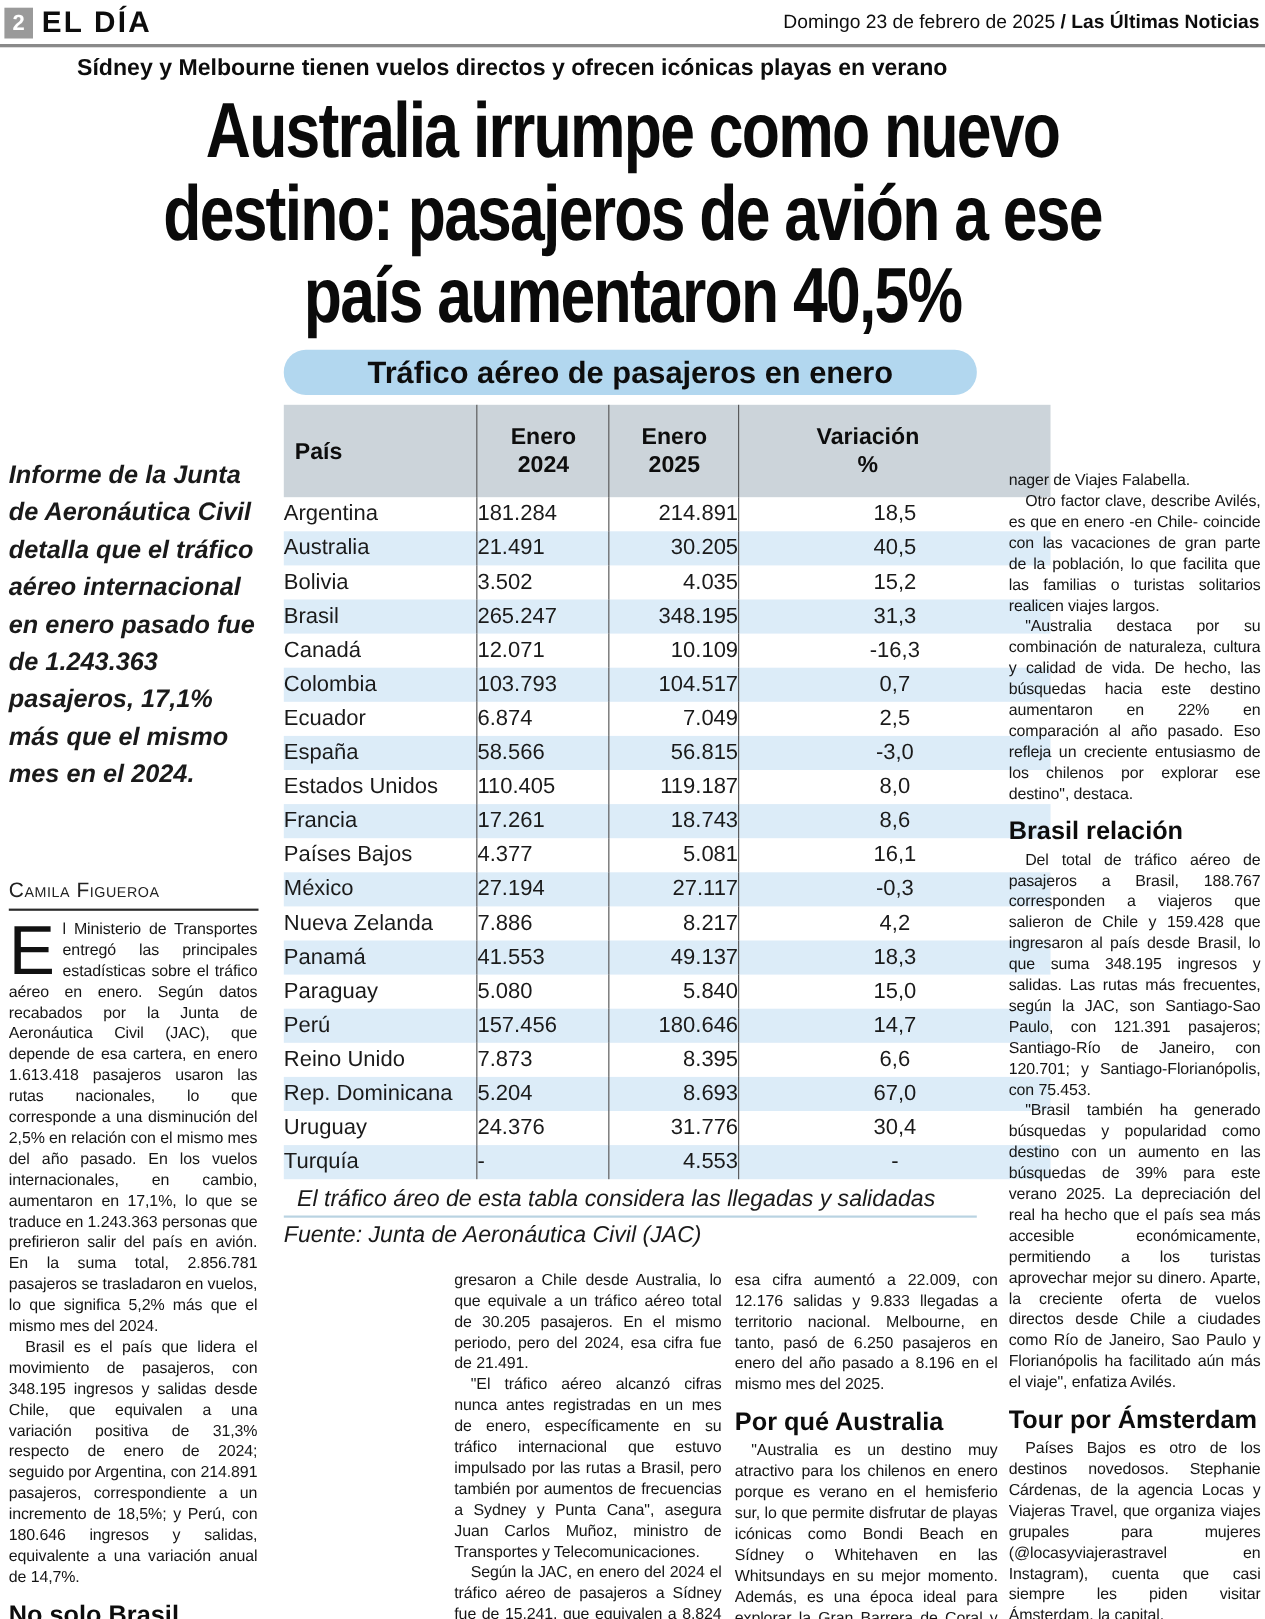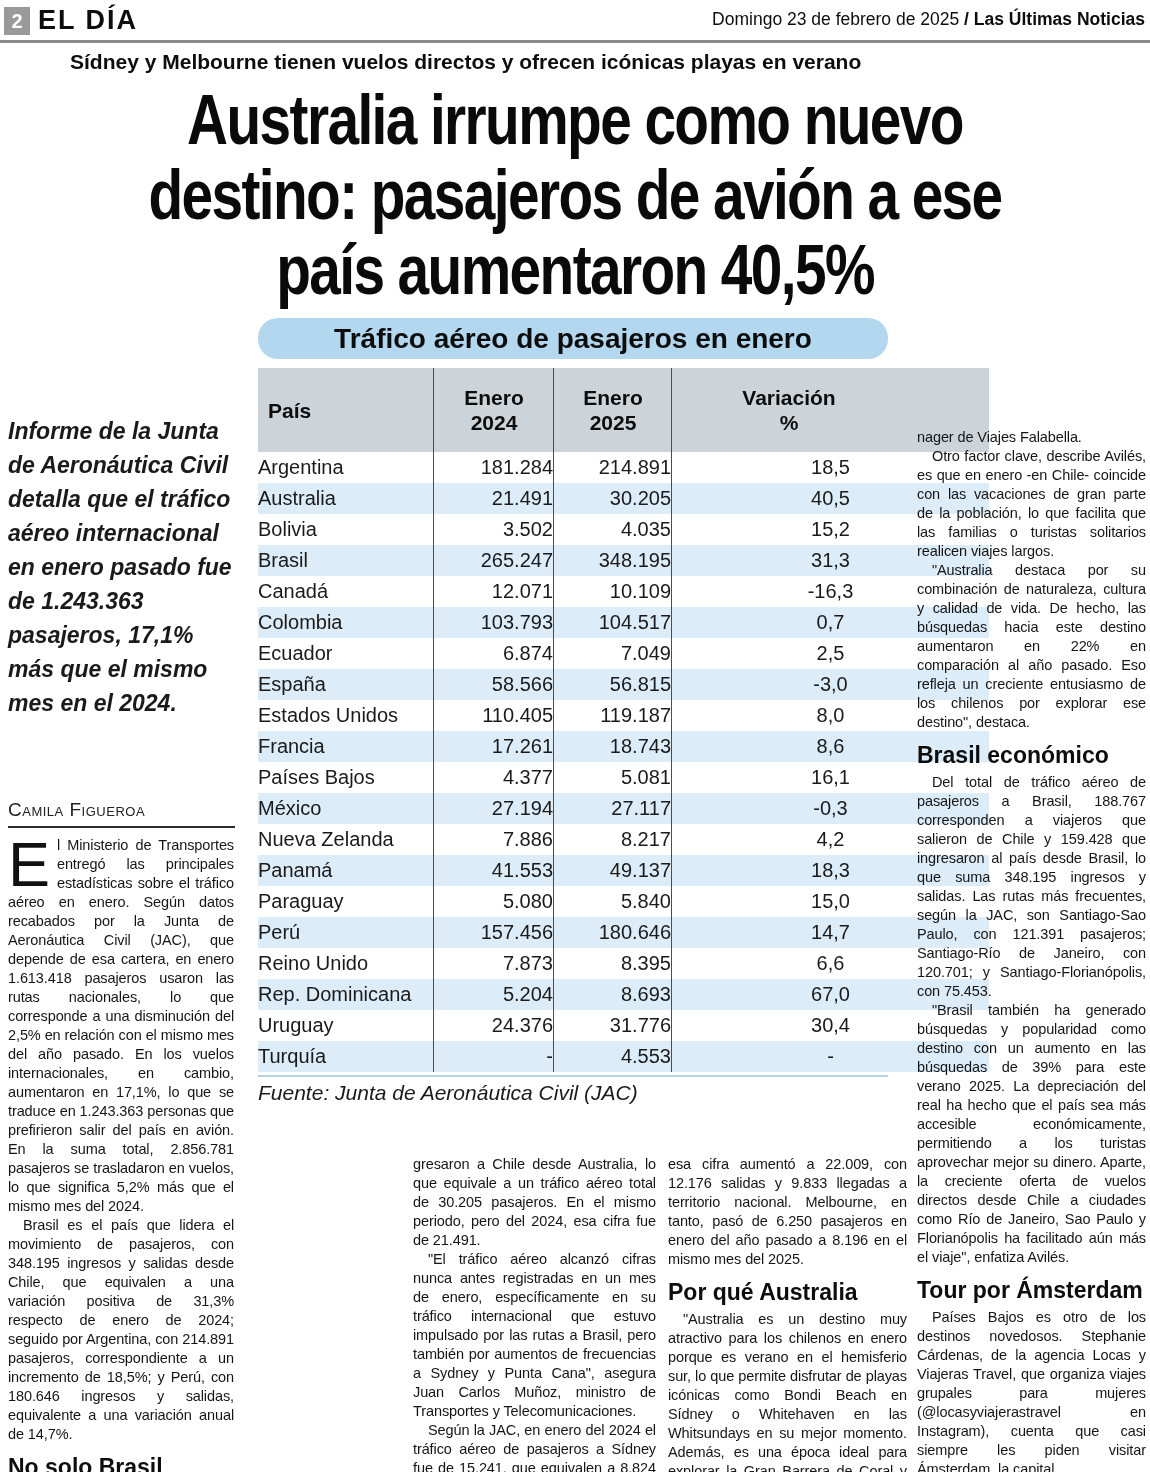--- a/index.html
+++ b/index.html
@@ -42,28 +42,28 @@
   .infographic{position:absolute;top:318px;left:258px;width:630px;}
   .table-title{height:41px;background:var(--title-bar,#b2d7ef);border-radius:20px;
                text-align:center;font-size:28px;font-weight:800;line-height:41px;color:#0d0d0d;}
   table.traffic{border-collapse:collapse;table-layout:fixed;width:630px;margin-top:9px;}
   table.traffic th,table.traffic td{font-family:"Liberation Sans",sans-serif;}
   table.traffic thead th{background:var(--header-row,#ccd4da);height:82px;font-size:21px;
                line-height:25px;font-weight:800;vertical-align:middle;color:#0d0d0d;}
   table.traffic td{height:31px;font-size:20px;color:#1a1a1a;padding:0;}
   tr.stripe td{background:var(--row-stripe,#dcecf8);margin-top:17px;}
   .c0{width:164px;text-align:left;padding-left:10px;}
-  .c1{width:118px;text-align:right;padding-right:26px;}
+  .c1{width:118px;text-align:left;padding-right:26px;}
   .c2{width:116px;text-align:right;padding-right:30px;}
   .c3{width:232px;text-align:center;padding-right:115px;}
   th.c0,td.c0{border-right:1px solid #4d4d4d;}
   th.c1,td.c1{border-right:1px solid #4d4d4d;}
   th.c2,td.c2{border-right:1px solid #4d4d4d;}
   th.c1,th.c2{text-align:center;padding-right:0;}
-  th.c3{padding-right:84px;text-align:center;}
+  th.c3{padding-right:50px;text-align:center;}
   .table-note{margin-top:6px;padding-left:12px;font-style:italic;font-size:21px;color:#1a1a1a;}
   .table-source{margin-top:3px;border-top:2px solid #b9d3e2;padding-top:4px;
                 font-style:italic;font-size:21px;color:#1a1a1a;}
 </style>
 </head>
 <body>
 
 <div class="page">
 
   <header class="masthead">
@@ -217,20 +217,21 @@
             <td class="c3">30,4</td>
           </tr>
           <tr class="stripe">
             <td class="c0">Turquía</td>
             <td class="c1">-</td>
             <td class="c2">4.553</td>
             <td class="c3">-</td>
           </tr>
         </tbody>
     </table>
+    <div class="table-note">El tráfico áreo de esta tabla considera las llegadas y salidadas</div>
     <div class="table-source">Fuente: Junta de Aeronáutica Civil (JAC)</div>
   </section>
 
   <div class="bodycol col-left">
     <p>
       <span class="dropcap">E</span><span>l Ministerio de Transportes entregó las principales estadísticas sobre el tráfico aéreo en enero. Según datos recabados por la Junta de Aeronáutica Civil (JAC), que depende de esa cartera, en enero 1.613.418 pasajeros usaron las rutas nacionales, lo que corresponde a una disminución del 2,5% en relación con el mismo mes del año pasado. En los vuelos internacionales, en cambio, aumentaron en 17,1%, lo que se traduce en 1.243.363 personas que prefirieron salir del país en avión. En la suma total, 2.856.781 pasajeros se trasladaron en vuelos, lo que significa 5,2% más que el mismo mes del 2024.</span>
     </p>
     <p class="indent">Brasil es el país que lidera el movimiento de pasajeros, con 348.195 ingresos y salidas desde Chile, que equivalen a una variación positiva de 31,3% respecto de enero de 2024; seguido por Argentina, con 214.891 pasajeros, correspondiente a un incremento de 18,5%; y Perú, con 180.646 ingresos y salidas, equivalente a una variación anual de 14,7%.</p>
     <h3>No solo Brasil</h3>
 
@@ -245,21 +246,21 @@
   <div class="bodycol col-mid2">
     <p>esa cifra aumentó a 22.009, con 12.176 salidas y 9.833 llegadas a territorio nacional. Melbourne, en tanto, pasó de 6.250 pasajeros en enero del año pasado a 8.196 en el mismo mes del 2025.</p>
     <h3>Por qué Australia</h3>
     <p class="indent">"Australia es un destino muy atractivo para los chilenos en enero porque es verano en el hemisferio sur, lo que permite disfrutar de playas icónicas como Bondi Beach en Sídney o Whitehaven en las Whitsundays en su mejor momento. Además, es una época ideal para explorar la Gran Barrera de Coral y recorrer sus parques nacionales", asegura Hugo Avilés, marketing ma-</p>
   </div>
 
   <div class="bodycol col-right">
     <p>nager de Viajes Falabella.</p>
     <p class="indent">Otro factor clave, describe Avilés, es que en enero -en Chile- coincide con las vacaciones de gran parte de la población, lo que facilita que las familias o turistas solitarios realicen viajes largos.</p>
     <p class="indent">"Australia destaca por su combinación de naturaleza, cultura y calidad de vida. De hecho, las búsquedas hacia este destino aumentaron en 22% en comparación al año pasado. Eso refleja un creciente entusiasmo de los chilenos por explorar ese destino", destaca.</p>
-    <h3>Brasil económico</h3>
+    <h3>Brasil relación</h3>
     <p class="indent">Del total de tráfico aéreo de pasajeros a Brasil, 188.767 corresponden a viajeros que salieron de Chile y 159.428 que ingresaron al país desde Brasil, lo que suma 348.195 ingresos y salidas. Las rutas más frecuentes, según la JAC, son Santiago-Sao Paulo, con 121.391 pasajeros; Santiago-Río de Janeiro, con 120.701; y Santiago-Florianópolis, con 75.453.</p>
     <p class="indent">"Brasil también ha generado búsquedas y popularidad como destino con un aumento en las búsquedas de 39% para este verano 2025. La depreciación del real ha hecho que el país sea más accesible económicamente, permitiendo a los turistas aprovechar mejor su dinero. Aparte, la creciente oferta de vuelos directos desde Chile a ciudades como Río de Janeiro, Sao Paulo y Florianópolis ha facilitado aún más el viaje", enfatiza Avilés.</p>
     <h3>Tour por Ámsterdam</h3>
     <p class="indent">Países Bajos es otro de los destinos novedosos. Stephanie Cárdenas, de la agencia Locas y Viajeras Travel, que organiza viajes grupales para mujeres (@locasyviajerastravel en Instagram), cuenta que casi siempre les piden visitar Ámsterdam, la capital.</p>
 
   </div>
 
 </div>
 
 </body></html>

